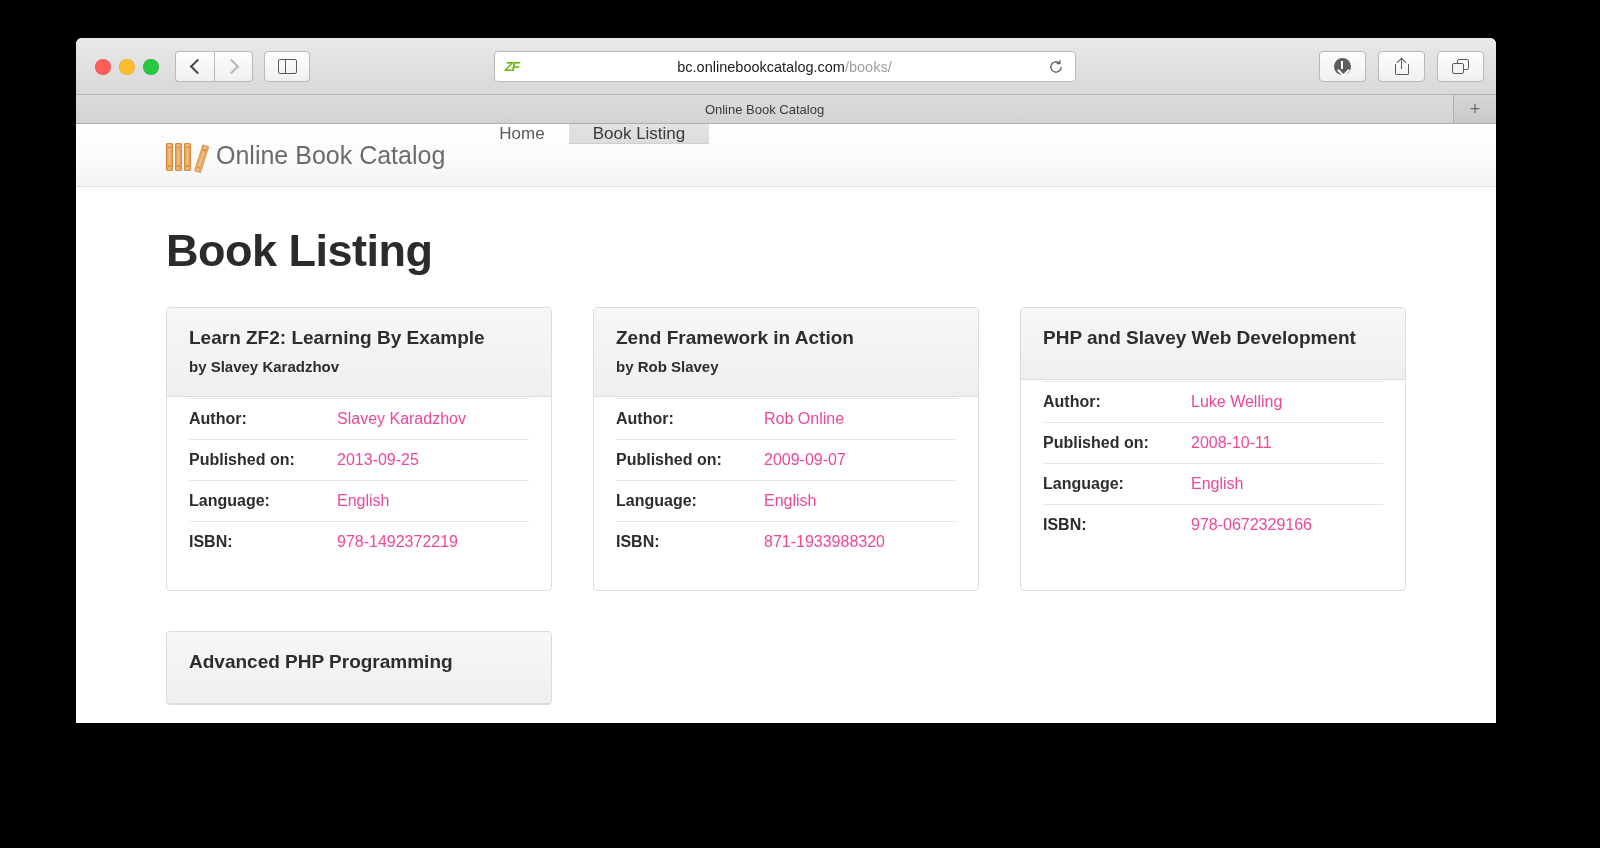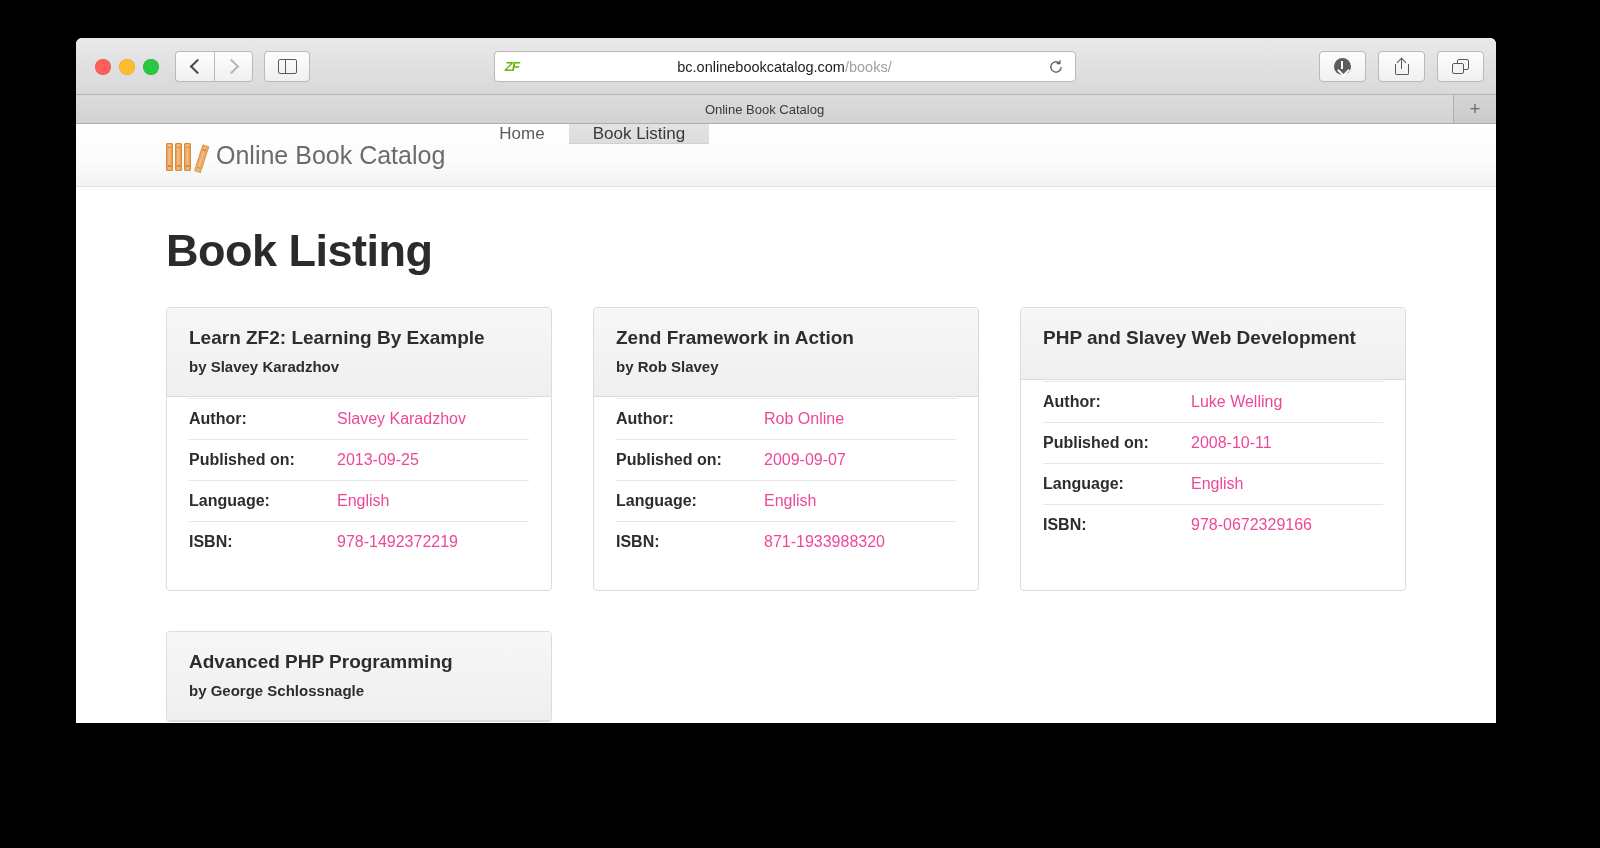--- a/index.html
+++ b/index.html
@@ -394,21 +394,20 @@
                   <td>978-0672329166</td>
                 </tr>
               </tbody>
                 </table>
             </div>
           </div>
 
           <div class="card">
             <div class="card-head">
               <div class="card-title">Advanced PHP Programming</div>
-              <div class="card-author">by George Schlossnagle</div>
             </div>
 
           </div>
 
         </div>
       </div>
     </div>
   </div>
 </div>
 

